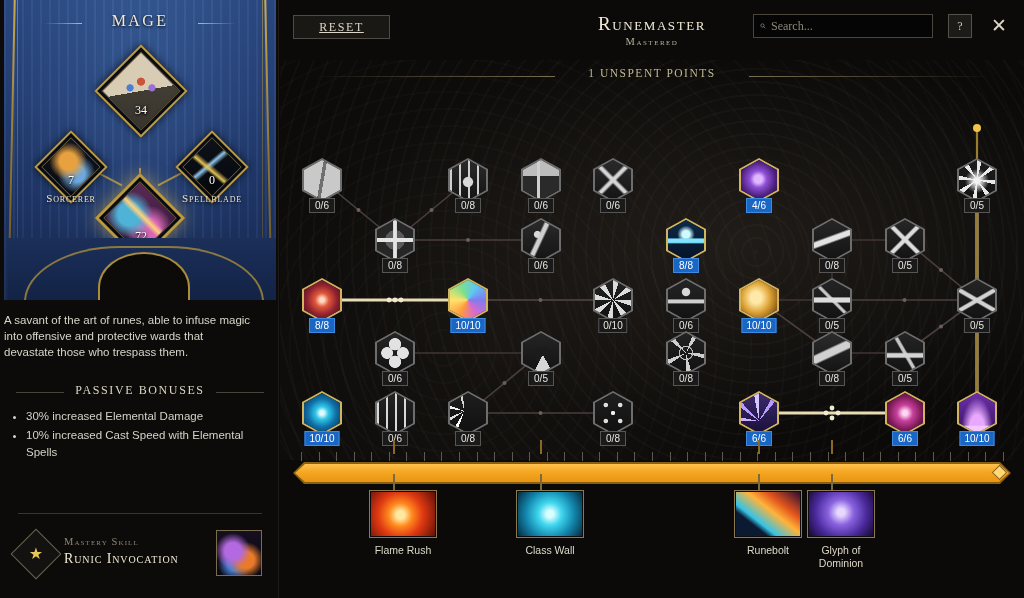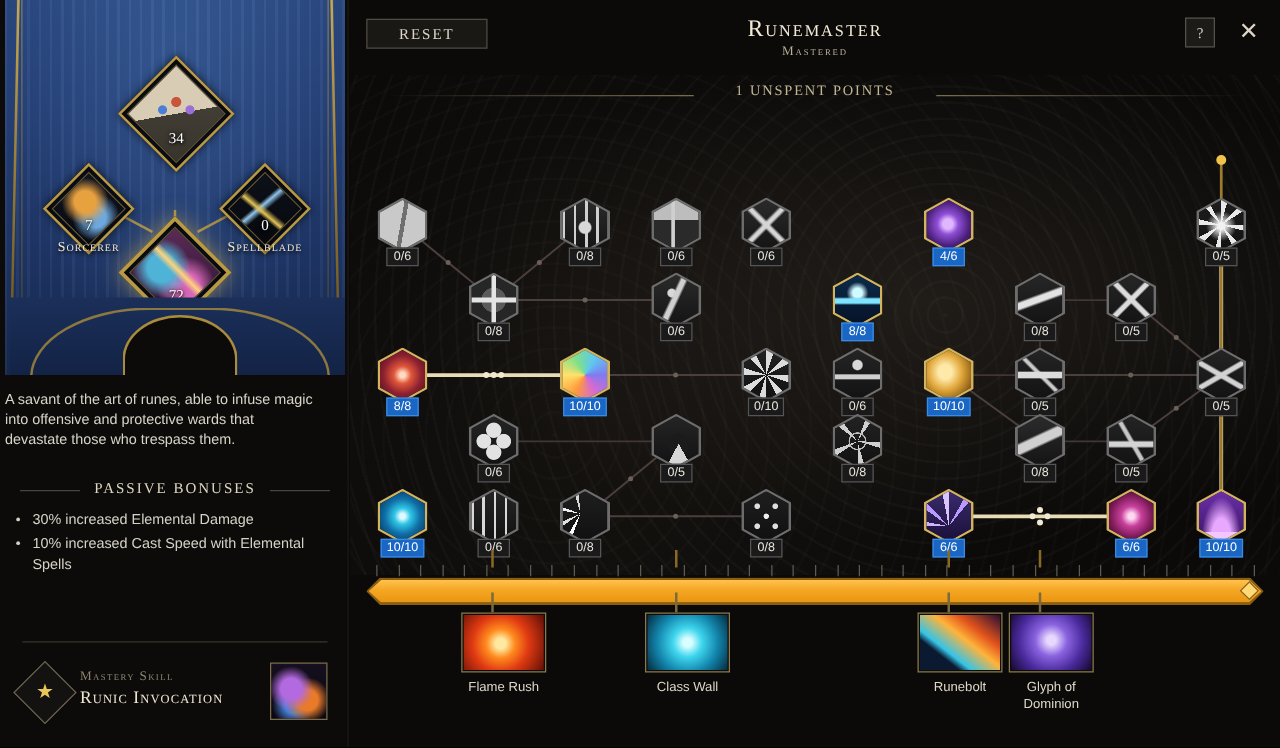--- a/index.html
+++ b/index.html
@@ -153,21 +153,21 @@
     content:""; position:absolute; inset:0;
     background:
       repeating-radial-gradient(circle at 64% 48%, rgba(255,240,210,.022) 0 2px, rgba(0,0,0,0) 2px 13px),
       repeating-radial-gradient(circle at 22% 72%, rgba(255,240,210,.016) 0 2px, rgba(0,0,0,0) 2px 17px);
   }
 
   #reset-btn{
     position:absolute; left:13px; top:15px; width:97px; height:24px;
     border:1px solid #4f4a42; background:#1a1815;
     color:#ddd6c6; font-variant:small-caps; font-size:12px; letter-spacing:1.6px;
-    display:flex; align-items:center; justify-content:center; cursor:pointer;
+    display:flex; align-items:center; justify-content:center; cursor:pointer;text-decoration:underline;
   }
   #tree-title{
     position:absolute; left:0; right:0; top:13px; text-align:center;
     font-variant:small-caps; font-size:19px; letter-spacing:1.6px; color:#f2ead6;
   }
   #tree-subtitle{
     position:absolute; left:0; right:0; top:36px; text-align:center;
     font-variant:small-caps; font-size:10.5px; letter-spacing:1.5px; color:#b9b09c;
   }
   #search-wrap{
@@ -270,20 +270,25 @@
 <div id="app">
 
   <div id="left-panel">
 
     <div id="banner">
       <div class="banner-edge edge-l"></div>
       <div class="banner-edge edge-l2"></div>
       <div class="banner-edge edge-r"></div>
       <div class="banner-edge edge-r2"></div>
 
+      <div class="class-title">
+        <span class="rule-l"></span>
+        <span>MAGE</span>
+        <span class="rule-r"></span>
+      </div>
 
       <div class="connector" style="left:135px; top:168px; width:2px; height:52px;"></div>
       <div class="connector" style="left:84px; top:176px; width:36px; height:2px; transform:rotate(28deg);"></div>
       <div class="connector" style="left:152px; top:176px; width:36px; height:2px; transform:rotate(-28deg);"></div>
 
       <div class="diamond" style="left:104px; top:58px; width:66px; height:66px;">
         <div class="inner">
           <div class="art" style="background:
             radial-gradient(circle at 50% 38%, #c9543a 0 6%, rgba(0,0,0,0) 7%),
             radial-gradient(circle at 36% 46%, #4c7fd4 0 5%, rgba(0,0,0,0) 6%),
@@ -362,20 +367,27 @@
     </div>
   </div>
 
   <div id="tree-panel">
     <div id="tree-bg"></div>
 
     <div id="reset-btn">RESET</div>
     <div id="tree-title">Runemaster</div>
     <div id="tree-subtitle">Mastered</div>
 
+    <div id="search-wrap">
+      <svg width="12" height="12" viewBox="0 0 16 16">
+        <circle cx="6.6" cy="6.6" r="4.4" fill="none" stroke="#b3ab9b" stroke-width="1.5"></circle>
+        <line x1="9.9" y1="9.9" x2="14" y2="14" stroke="#b3ab9b" stroke-width="1.6"></line>
+      </svg>
+      <input id="search-input" value="" placeholder="Search..." style="">
+    </div>
     <div id="help-btn">?</div>
     <div id="close-btn">✕</div>
 
     <div id="unspent">
       <span class="rule-l"></span>
       <span>1 UNSPENT POINTS</span>
       <span class="rule-r"></span>
     </div>
 
     <svg id="links" width="744" height="598">

